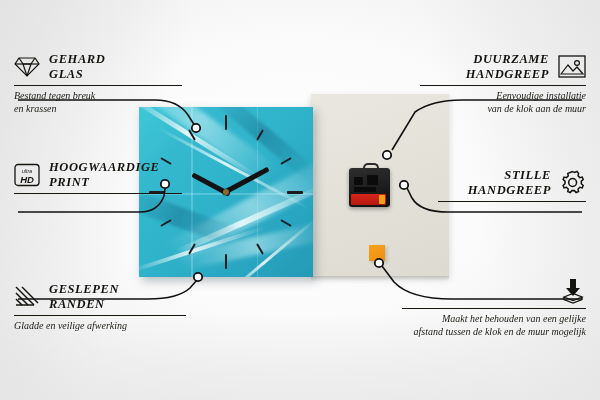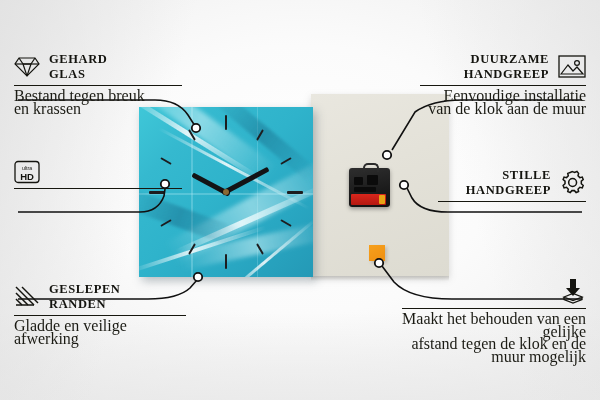--- a/index.html
+++ b/index.html
@@ -13,20 +13,21 @@
     font-family: "Liberation Serif", serif;
     background: #ffffff;
   }
   #page {
     position: relative;
     width: 600px;
     height: 400px;
     overflow: hidden;
     background:
       radial-gradient(ellipse 420px 300px at 50% 45%, #ffffff 0%, #fbfbfb 45%, #f2f2f2 78%, #eaeaea 100%);
+    font-style: italic;
   }
   
   #vignette {
     position: absolute;
     inset: 0;
     background:
       linear-gradient(105deg, rgba(225,225,225,0.85) 0%, rgba(255,255,255,0) 28%),
       linear-gradient(255deg, rgba(228,228,228,0.7) 0%, rgba(255,255,255,0) 26%),
       linear-gradient(0deg, rgba(232,232,232,0.75) 0%, rgba(255,255,255,0) 22%);
     pointer-events: none;
@@ -187,21 +188,21 @@
     white-space: pre-line;
   }
   .feature.right .title { text-align: right; }
   .feature .rule {
     height: 1px;
     background: #17170f;
     margin-top: 4px;
   }
   .feature .desc {
     font-family: "Liberation Serif", serif;
-    font-size: 16px;
+    font-size: 10px;
     line-height: 12.5px;
     color: #1b1b14;
     margin-top: 4px;
     white-space: pre-line;
   }
   .feature.right .desc { text-align: right; }
 
   .ficon { flex: 0 0 auto; display: block; }
 
   #f-gehard   { left: 14px;  top: 52px;  width: 168px; }
@@ -306,20 +307,22 @@
 en krassen</div>
   </div>
 
   <div class="feature left" id="f-print">
     <div class="head">
       <svg class="ficon" width="26" height="24" viewBox="0 0 26 24">
         <rect x="1" y="1.5" width="24" height="21" rx="3" fill="none" stroke="#14140f" stroke-width="1.3"></rect>
         <text x="13" y="10" text-anchor="middle" font-family="Liberation Sans, sans-serif" font-size="5.2" fill="#14140f">ultra</text>
         <text x="13" y="19.5" text-anchor="middle" font-family="Liberation Sans, sans-serif" font-size="9.5" font-weight="bold" fill="#14140f">HD</text>
       </svg>
+      <div class="title">HOOGWAARDIGE
+PRINT</div>
     </div>
     <div class="rule"></div>
   </div>
 
   <div class="feature right" id="f-handgreep">
     <div class="head">
       <div class="title">DUURZAME
 HANDGREEP</div>
       <svg class="ficon" width="28" height="23" viewBox="0 0 28 23">
         <rect x="1" y="1" width="26" height="21" fill="none" stroke="#14140f" stroke-width="1.3"></rect>
@@ -371,16 +374,16 @@
           <path d="M10,1 h6 v9 h4 l-7,8 -7,-8 h4 z"></path>
         </g>
         <g fill="none" stroke="#14140f" stroke-width="1.3">
           <path d="M4,19 L13,15.5 L22,19 L13,22.5 Z"></path>
           <path d="M4,19 v2.5 L13,25 L22,21.5 V19"></path>
         </g>
       </svg>
     </div>
     <div class="rule"></div>
     <div class="desc">Maakt het behouden van een gelijke
-afstand tegen de klok en de muur mogelijk</div>
+afstand tussen de klok en de muur mogelijk</div>
   </div>
 
 </div>
 
 </body></html>

